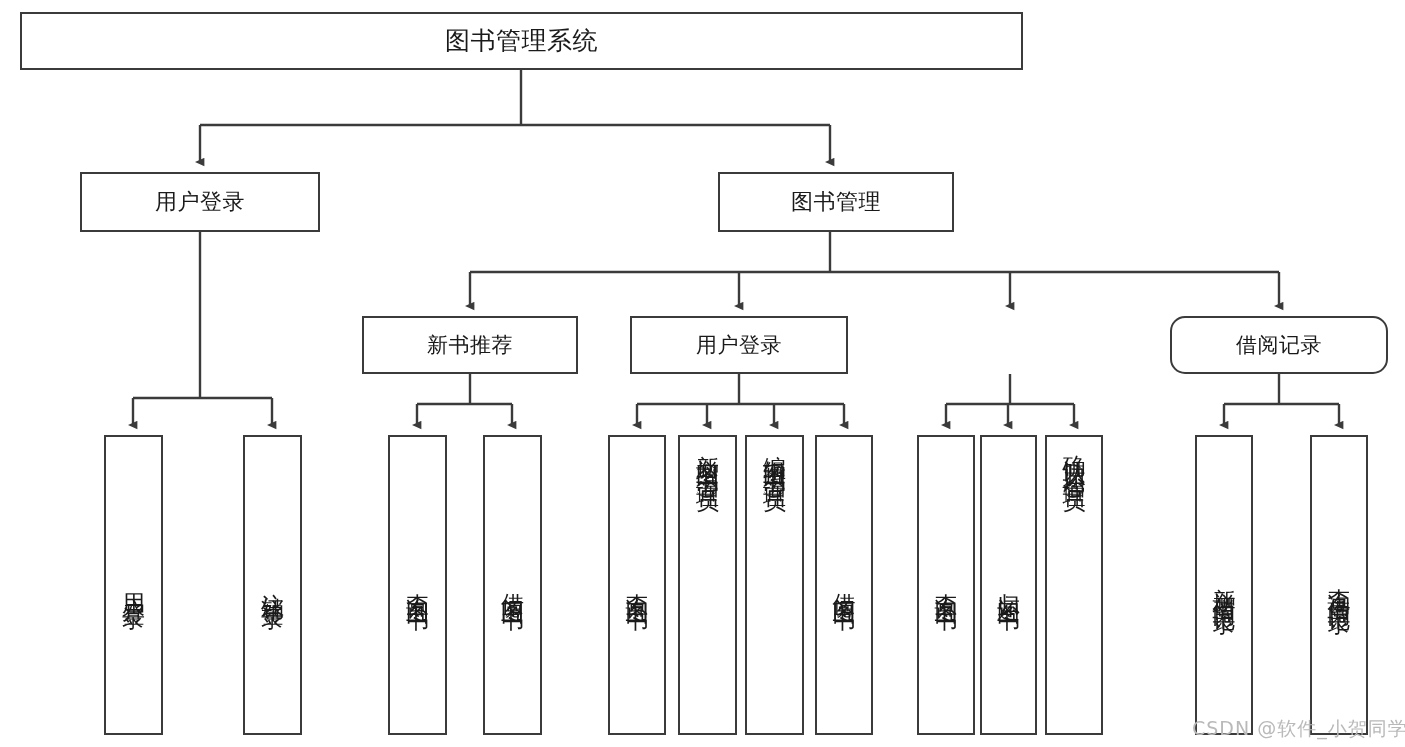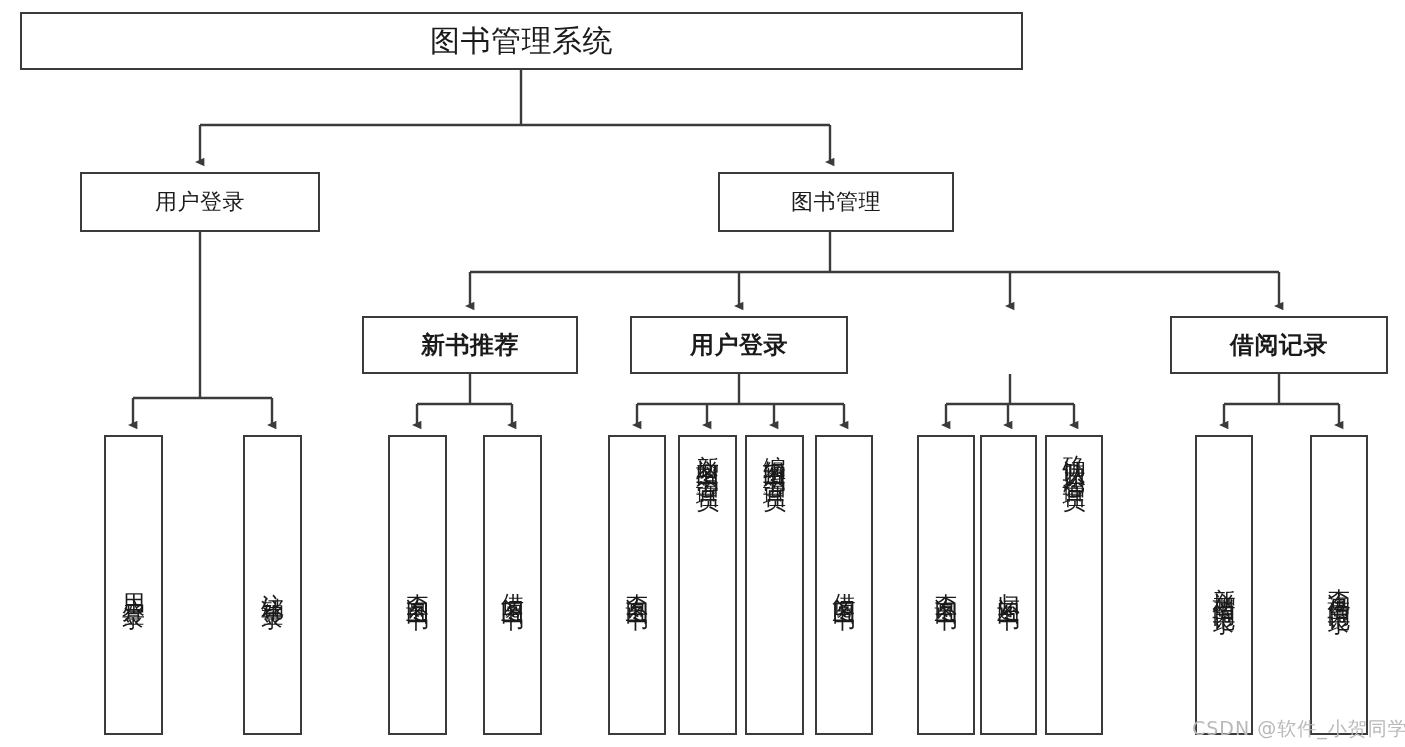--- a/index.html
+++ b/index.html
@@ -37,30 +37,29 @@
     z-index: 2;
   }
   .node-label {
     display: block;
     text-align: center;
     line-height: 1.18;
     letter-spacing: 0.5px;
   }
   
   .lvl0 {
-    font-size: 30px;
+    font-size: 25px;
   }
   
   .lvl1 {
     font-size: 22px;
   }
   
   .lvl2 {
-    font-size: 24px;
-    font-weight: bold;
+    font-size: 21px;
   }
   
   .leaf .node-label {
     writing-mode: vertical-rl;
     text-orientation: upright;
     font-size: 23px;
     line-height: 1.0;
     letter-spacing: 5px;
     white-space: nowrap;
   }
@@ -147,21 +146,21 @@
   <div class="node lvl1" style="left:712px; top:172px; width:236px; height:60px;margin-left:6px;">
     <span class="node-label">图书管理</span>
   </div>
 
   <div class="node lvl2" style="left:362px; top:316px; width:216px; height:58px;">
     <span class="node-label">新书推荐</span>
   </div>
   <div class="node lvl2" style="left:630px; top:316px; width:218px; height:58px;">
     <span class="node-label">用户登录</span>
   </div>
-  <div class="node lvl2" style="left:1170px; top:316px; width:218px; height:58px;">
+  <div class="node lvl2" style="left:1170px; top:316px; width:218px; height:58px;border-radius:15px;">
     <span class="node-label">借阅记录</span>
   </div>
 
   <div class="node leaf center-v" style="left:104px; top:435px; width:59px; height:300px;">
     <span class="node-label">用户登录</span>
   </div>
   <div class="node leaf center-v" style="left:243px; top:435px; width:59px; height:300px;">
     <span class="node-label">注销登录</span>
   </div>
 

